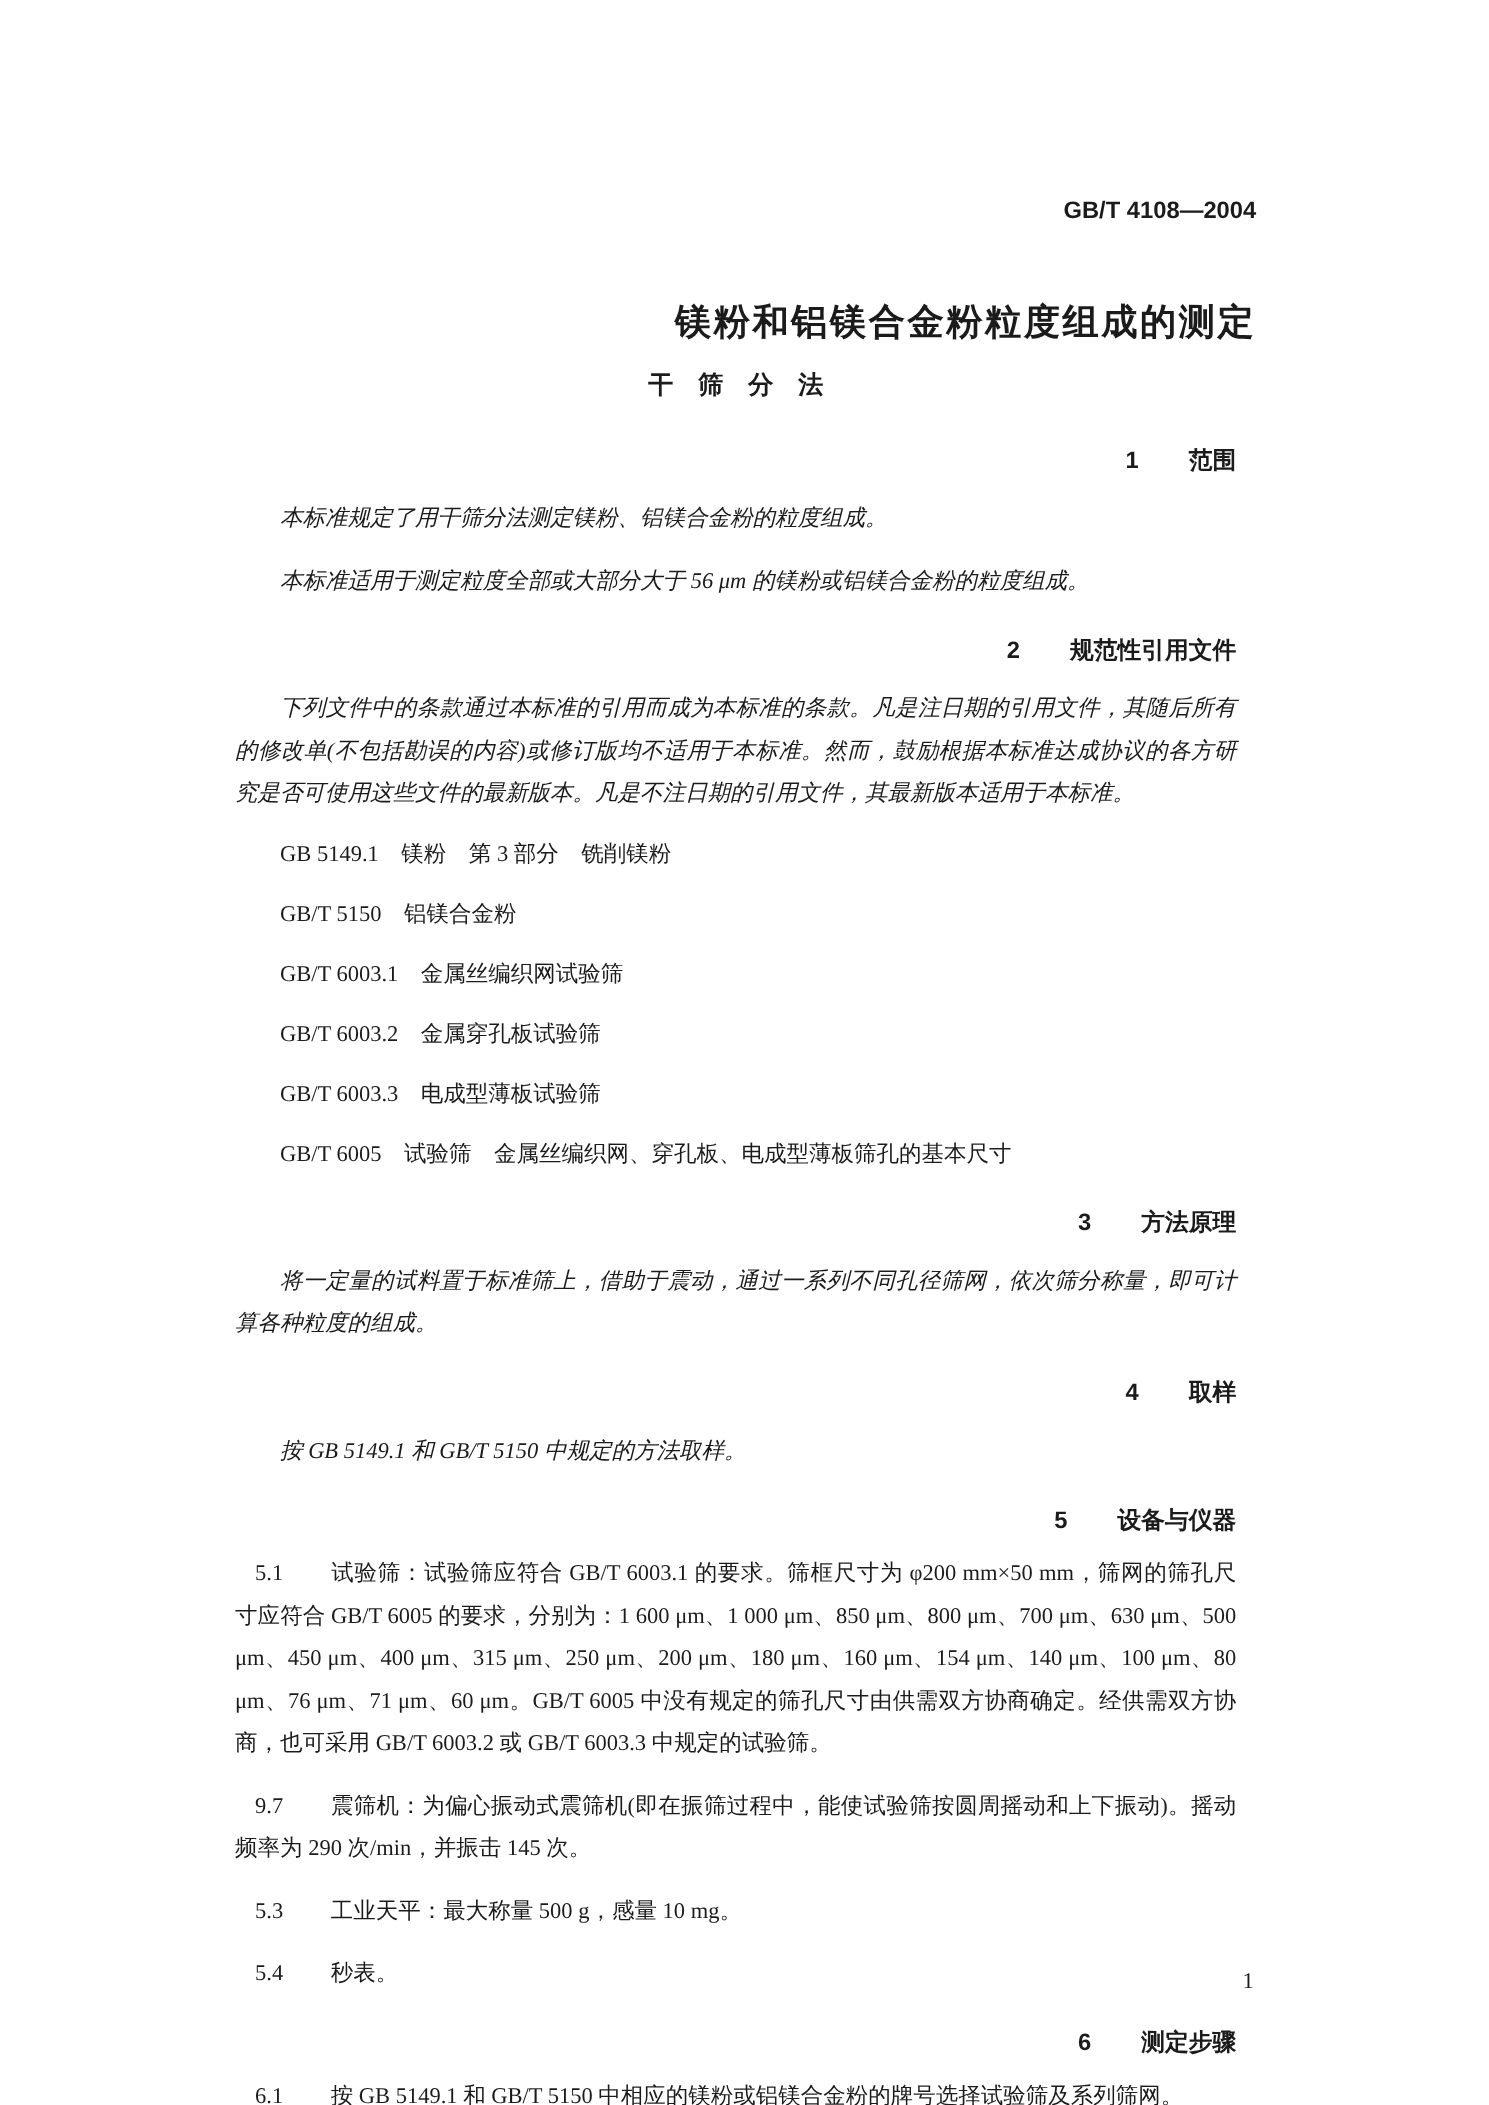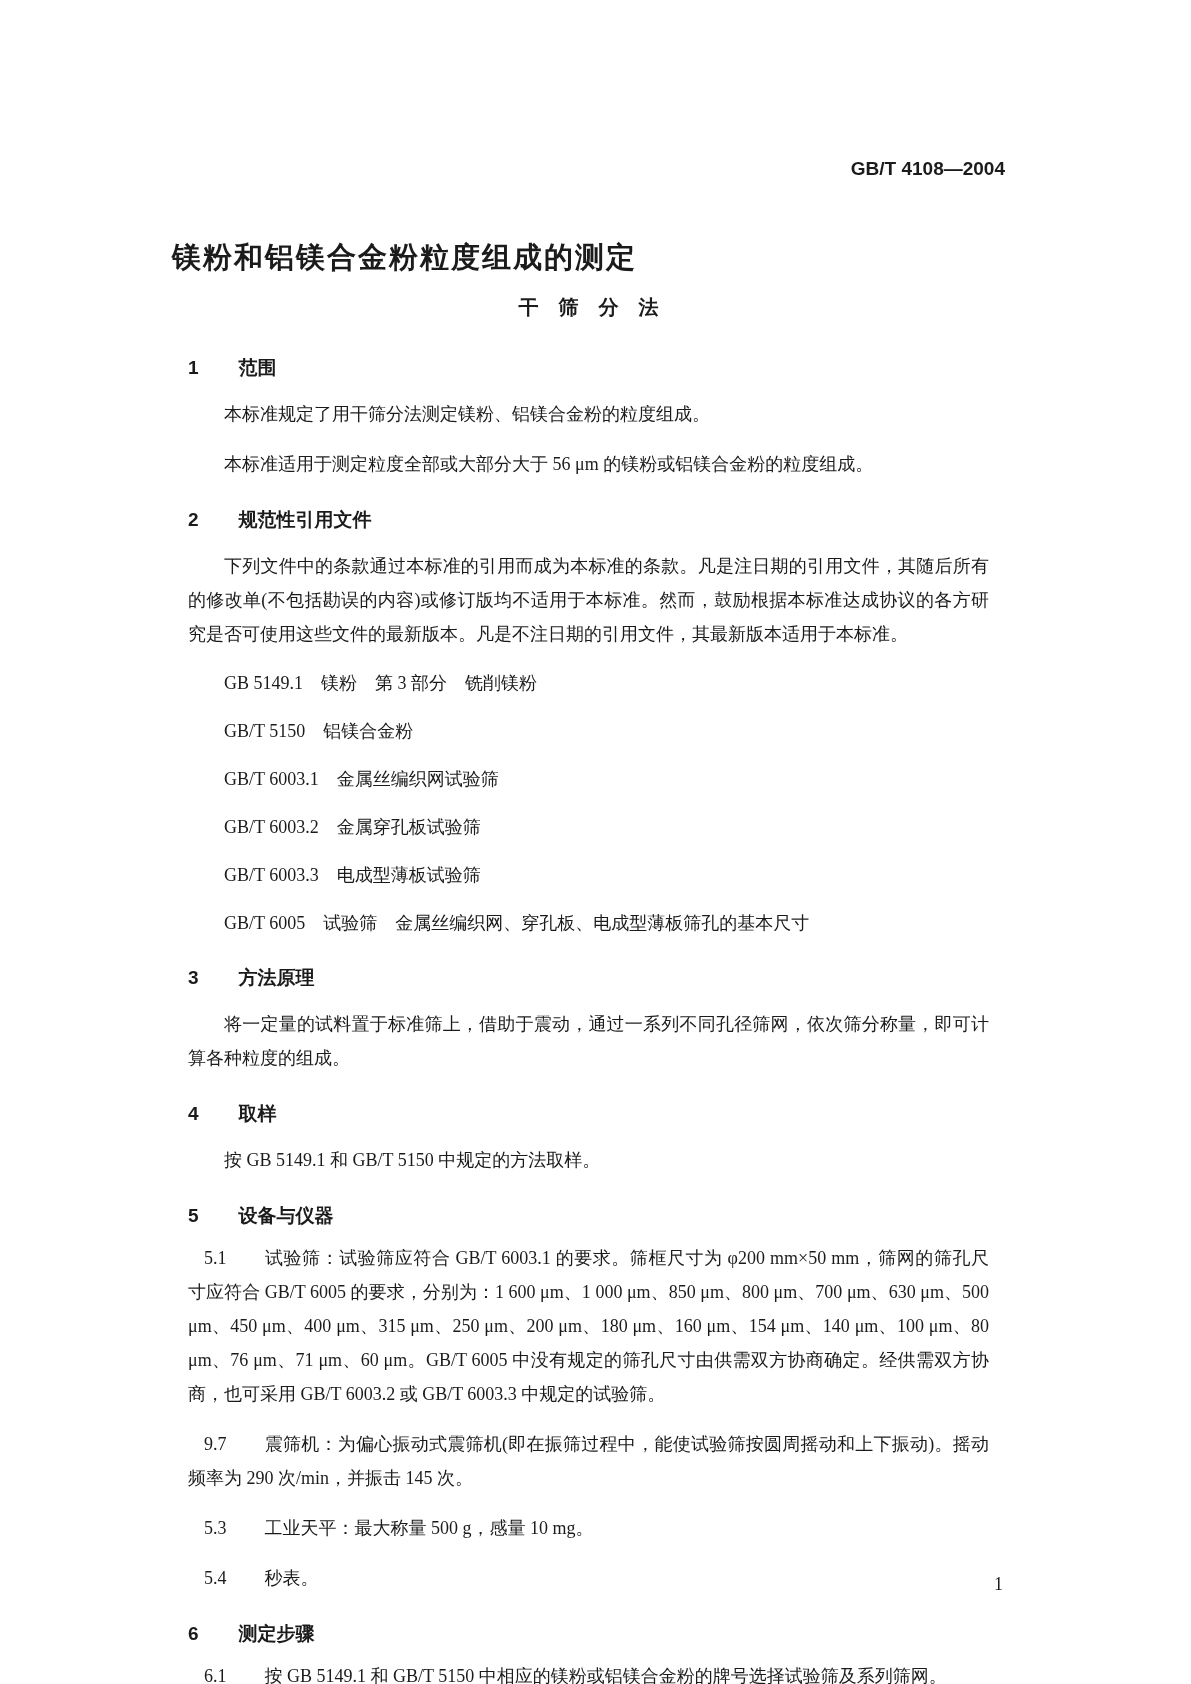--- a/index.html
+++ b/index.html
@@ -16,46 +16,48 @@
     overflow:hidden;
   }
   .doc-number{
     text-align:right;
     font-family:"Liberation Sans","DejaVu Sans",sans-serif;
     font-weight:bold;
     font-size:19px;
     margin-bottom:58px;
   }
   .title{
-    text-align:left;
+    text-align:right;
     font-family:Liberation Serif, serif;
     font-weight:bold;
     font-size:29px;
     letter-spacing:2px;
   }
   .subtitle{
     text-align:center;
     font-family:"Liberation Sans","DejaVu Sans",sans-serif;
     font-weight:bold;
     font-size:20px;
     margin-top:12px;
     margin-bottom:34px;
   }
   .section{ margin-top:18px; }
   .sec-h{
     font-family:"Liberation Sans","DejaVu Sans",sans-serif;
     font-weight:bold;
     font-size:19px;
     margin:26px 0 12px 0;
+    text-align:right;
   }
   .sec-num{ margin-right:24px; }
   .para{
     text-indent:2em;
     line-height:34px;
     text-align:justify;
+    font-style:italic;
   }
   .ref{
     padding-left:2em;
     line-height:32px;
   }
   .clause{
     line-height:34px;
     text-align:justify;
     margin-top:5px;
   }

